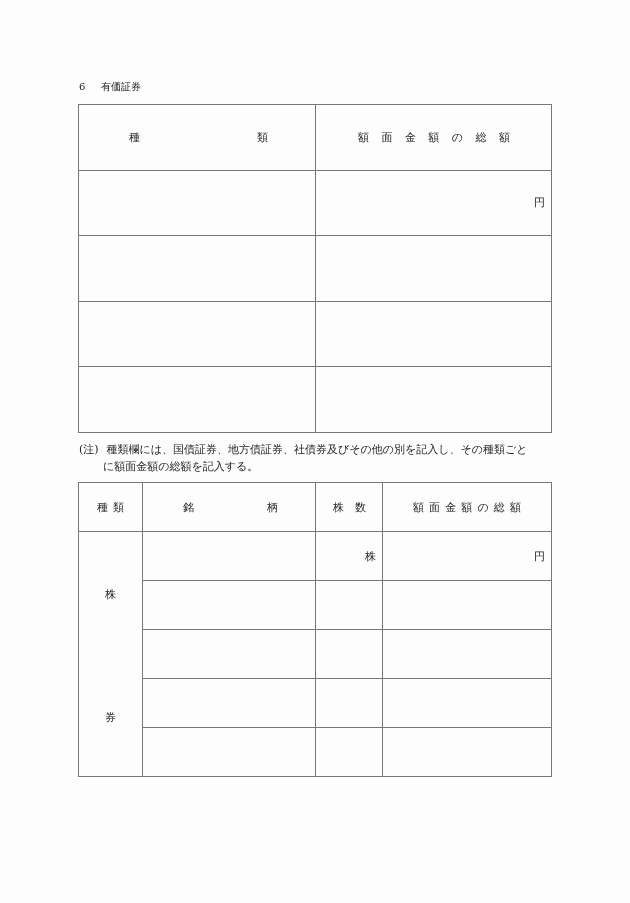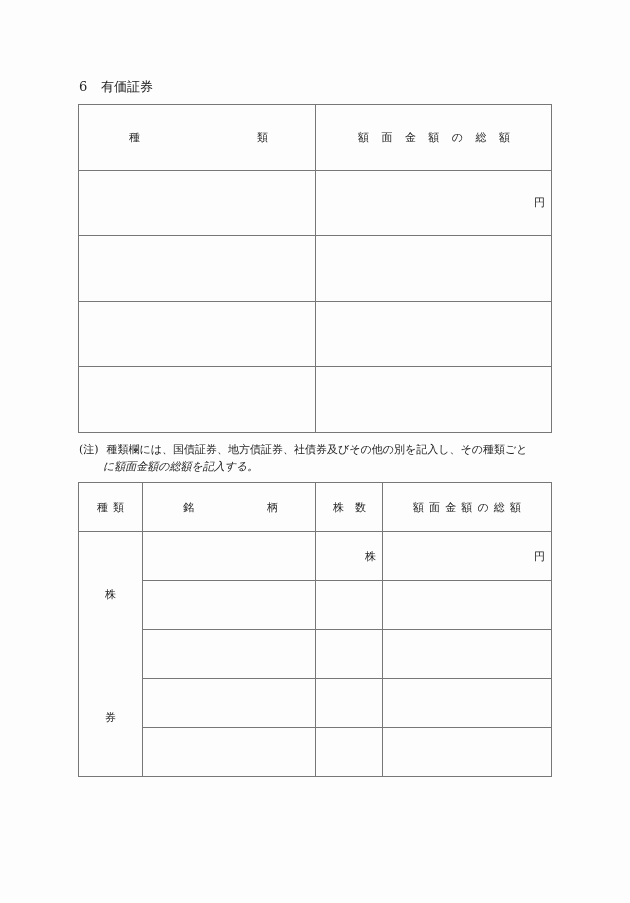--- a/index.html
+++ b/index.html
@@ -1,31 +1,31 @@
 <!DOCTYPE html>
 <html><head>
   <meta charset="utf-8">
   <style>
     html, body { margin: 0; padding: 0; background: #fdfdfd; }
     body { width: 630px; height: 903px; position: relative; overflow: hidden;
            font-family: "DejaVu Serif", "Liberation Serif", serif; color: #222; }
-    .heading { position: absolute; left: 79px; top: 80px; font-size: 13px; line-height: 14px; }
+    .heading { position: absolute; left: 79px; top: 80px; font-size: 10px; line-height: 14px; }
     .heading .num { display: inline-block; width: 22px; }
     .tbl { position: absolute; border-collapse: collapse; table-layout: fixed; }
     .tbl td { border: 1.3px solid #777; padding: 0; font-size: 11px; vertical-align: middle; }
     #t1 { left: 78px; top: 104px; width: 473px; }
     #t1 col.c1 { width: 237px; } #t1 col.c2 { width: 236px; }
     #t1 tr { height: 65.6px; }
     .spread { display: flex; justify-content: space-between; }
     .h1left { padding: 0 47px 0 50px; }
     .h1right { padding: 0 41px 0 42px; }
     .yen { text-align: right; padding-right: 6px !important; }
     .note { position: absolute; left: 79px; top: 441px; width: 480px; font-size: 11px; line-height: 17px; }
     .note .lbl { display: inline-block; width: 24px; }
-    .note .cont { padding-left: 24px; font-style: italic; }
+    .note .cont { padding-left: 24px; }
     #t2 { left: 78px; top: 482px; width: 473px; }
     #t2 col.a { width: 64px; } #t2 col.b { width: 173px; } #t2 col.c { width: 67px; } #t2 col.d { width: 169px; }
     #t2 tr { height: 49px; }
     .hk1 { padding: 0 18px !important; }
     .hk2 { padding: 0 37px 0 40px !important; }
     .hk3 { padding: 0 16px 0 17px !important; }
     .hk4 { padding: 0 30px !important; }
     .kind { text-align: center; position: relative; }
     .kind .k1 { position: absolute; left: 0; right: 0; top: 55px; text-align: center; }
     .kind .k2 { position: absolute; left: 0; right: 0; top: 178px; text-align: center; }

